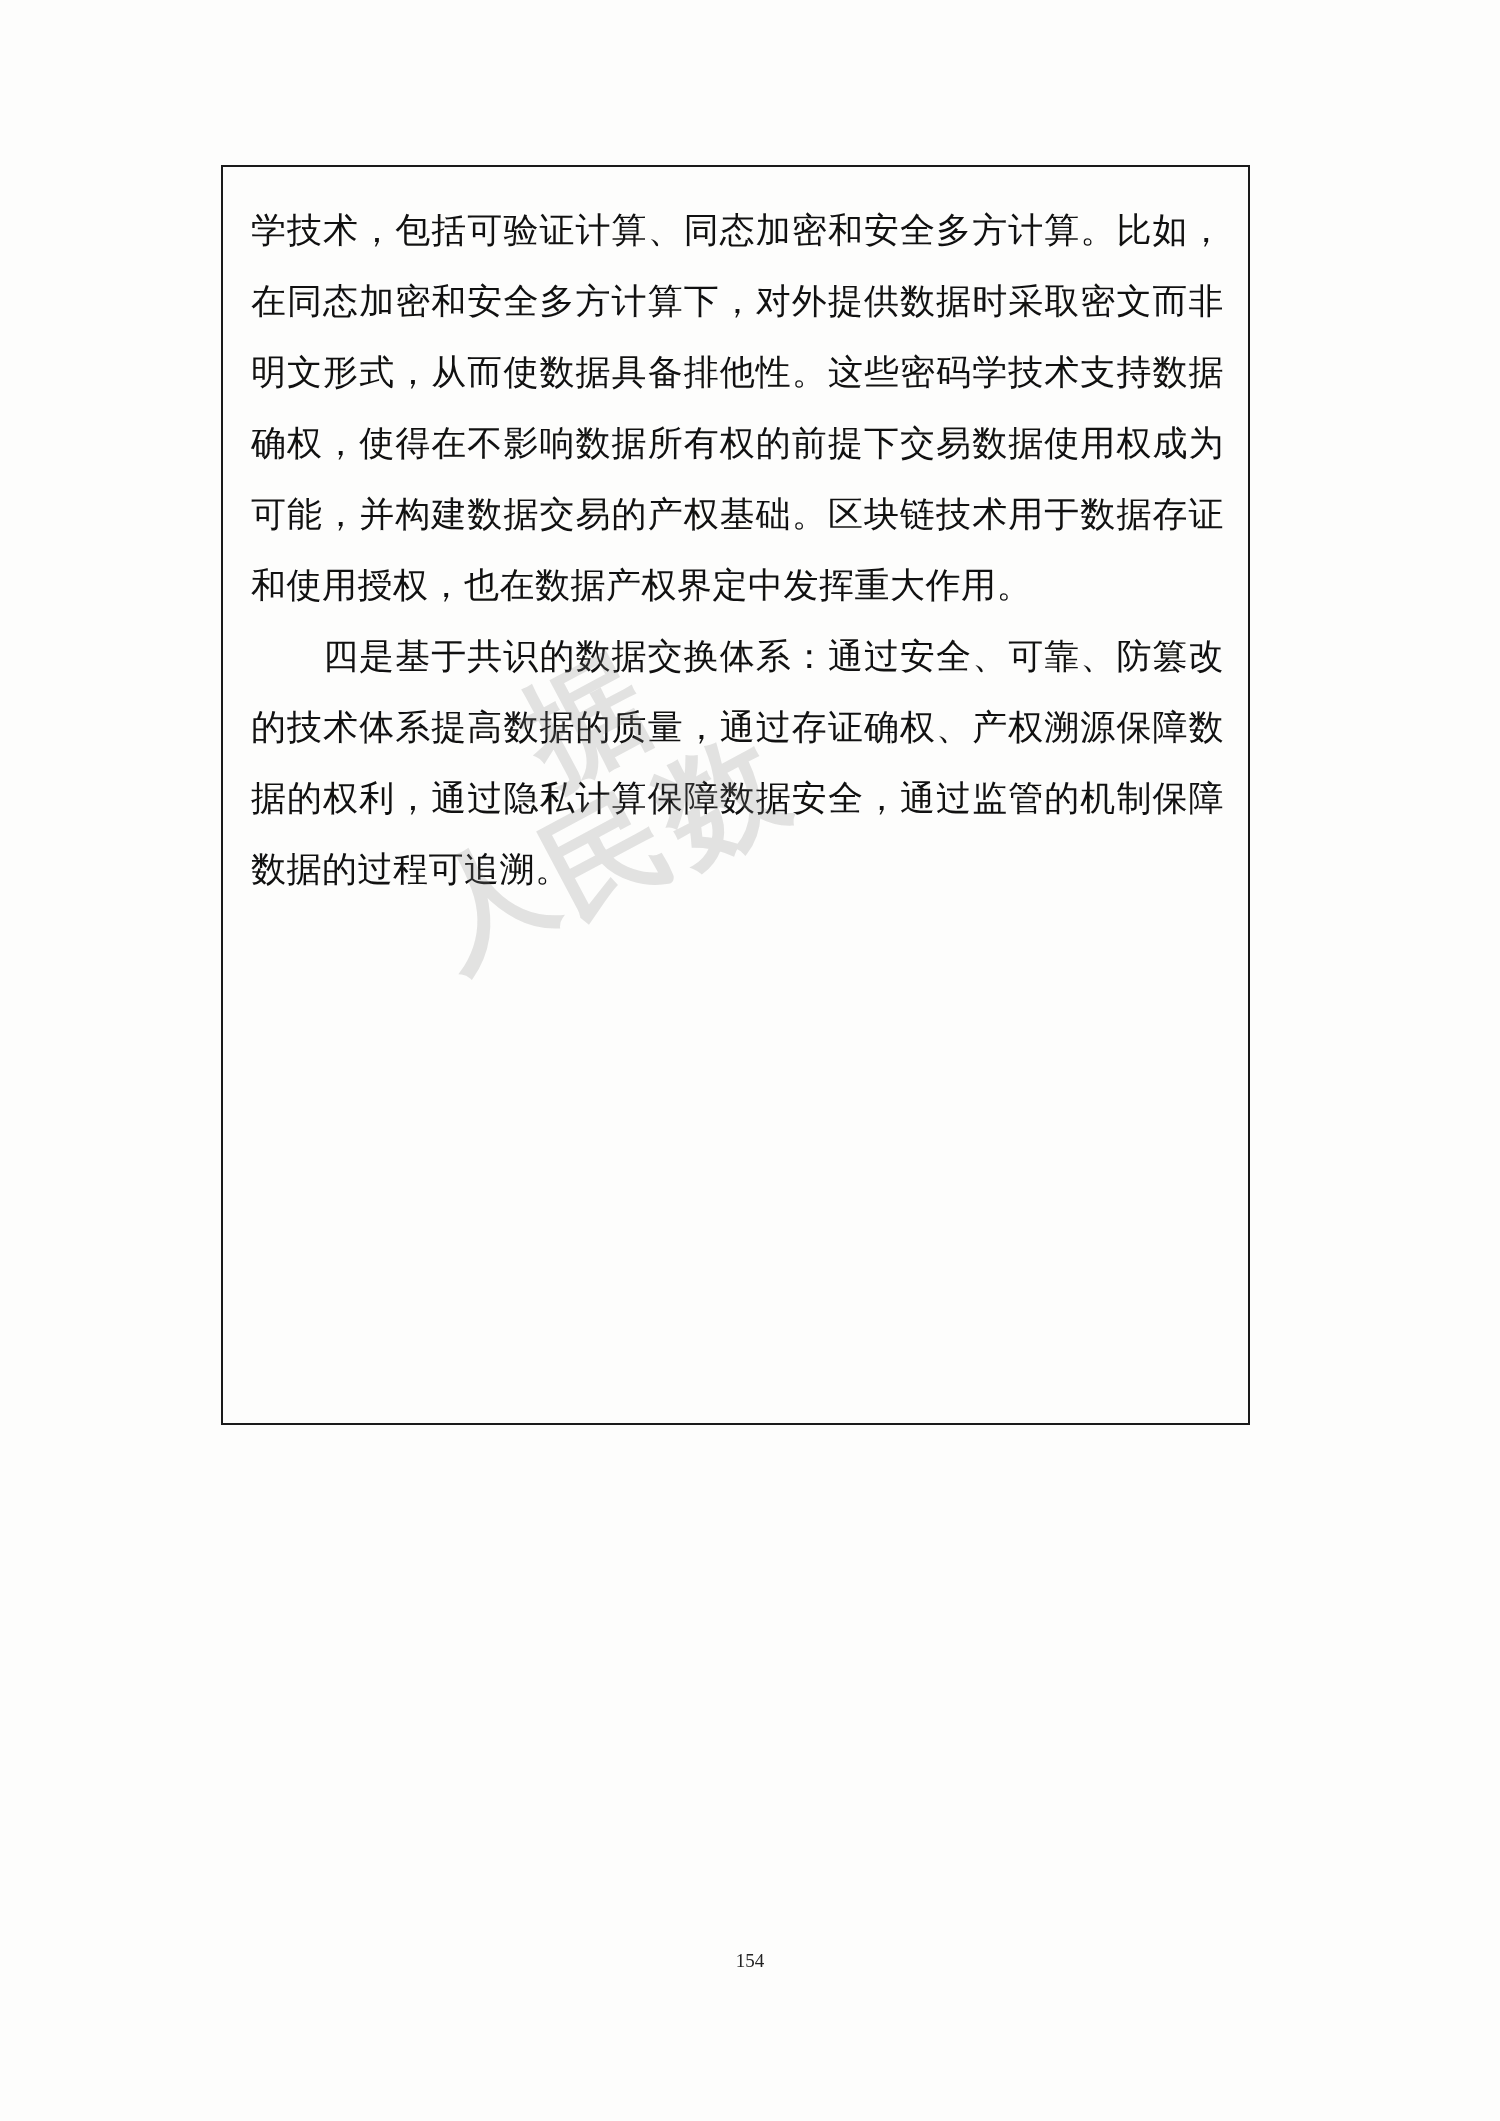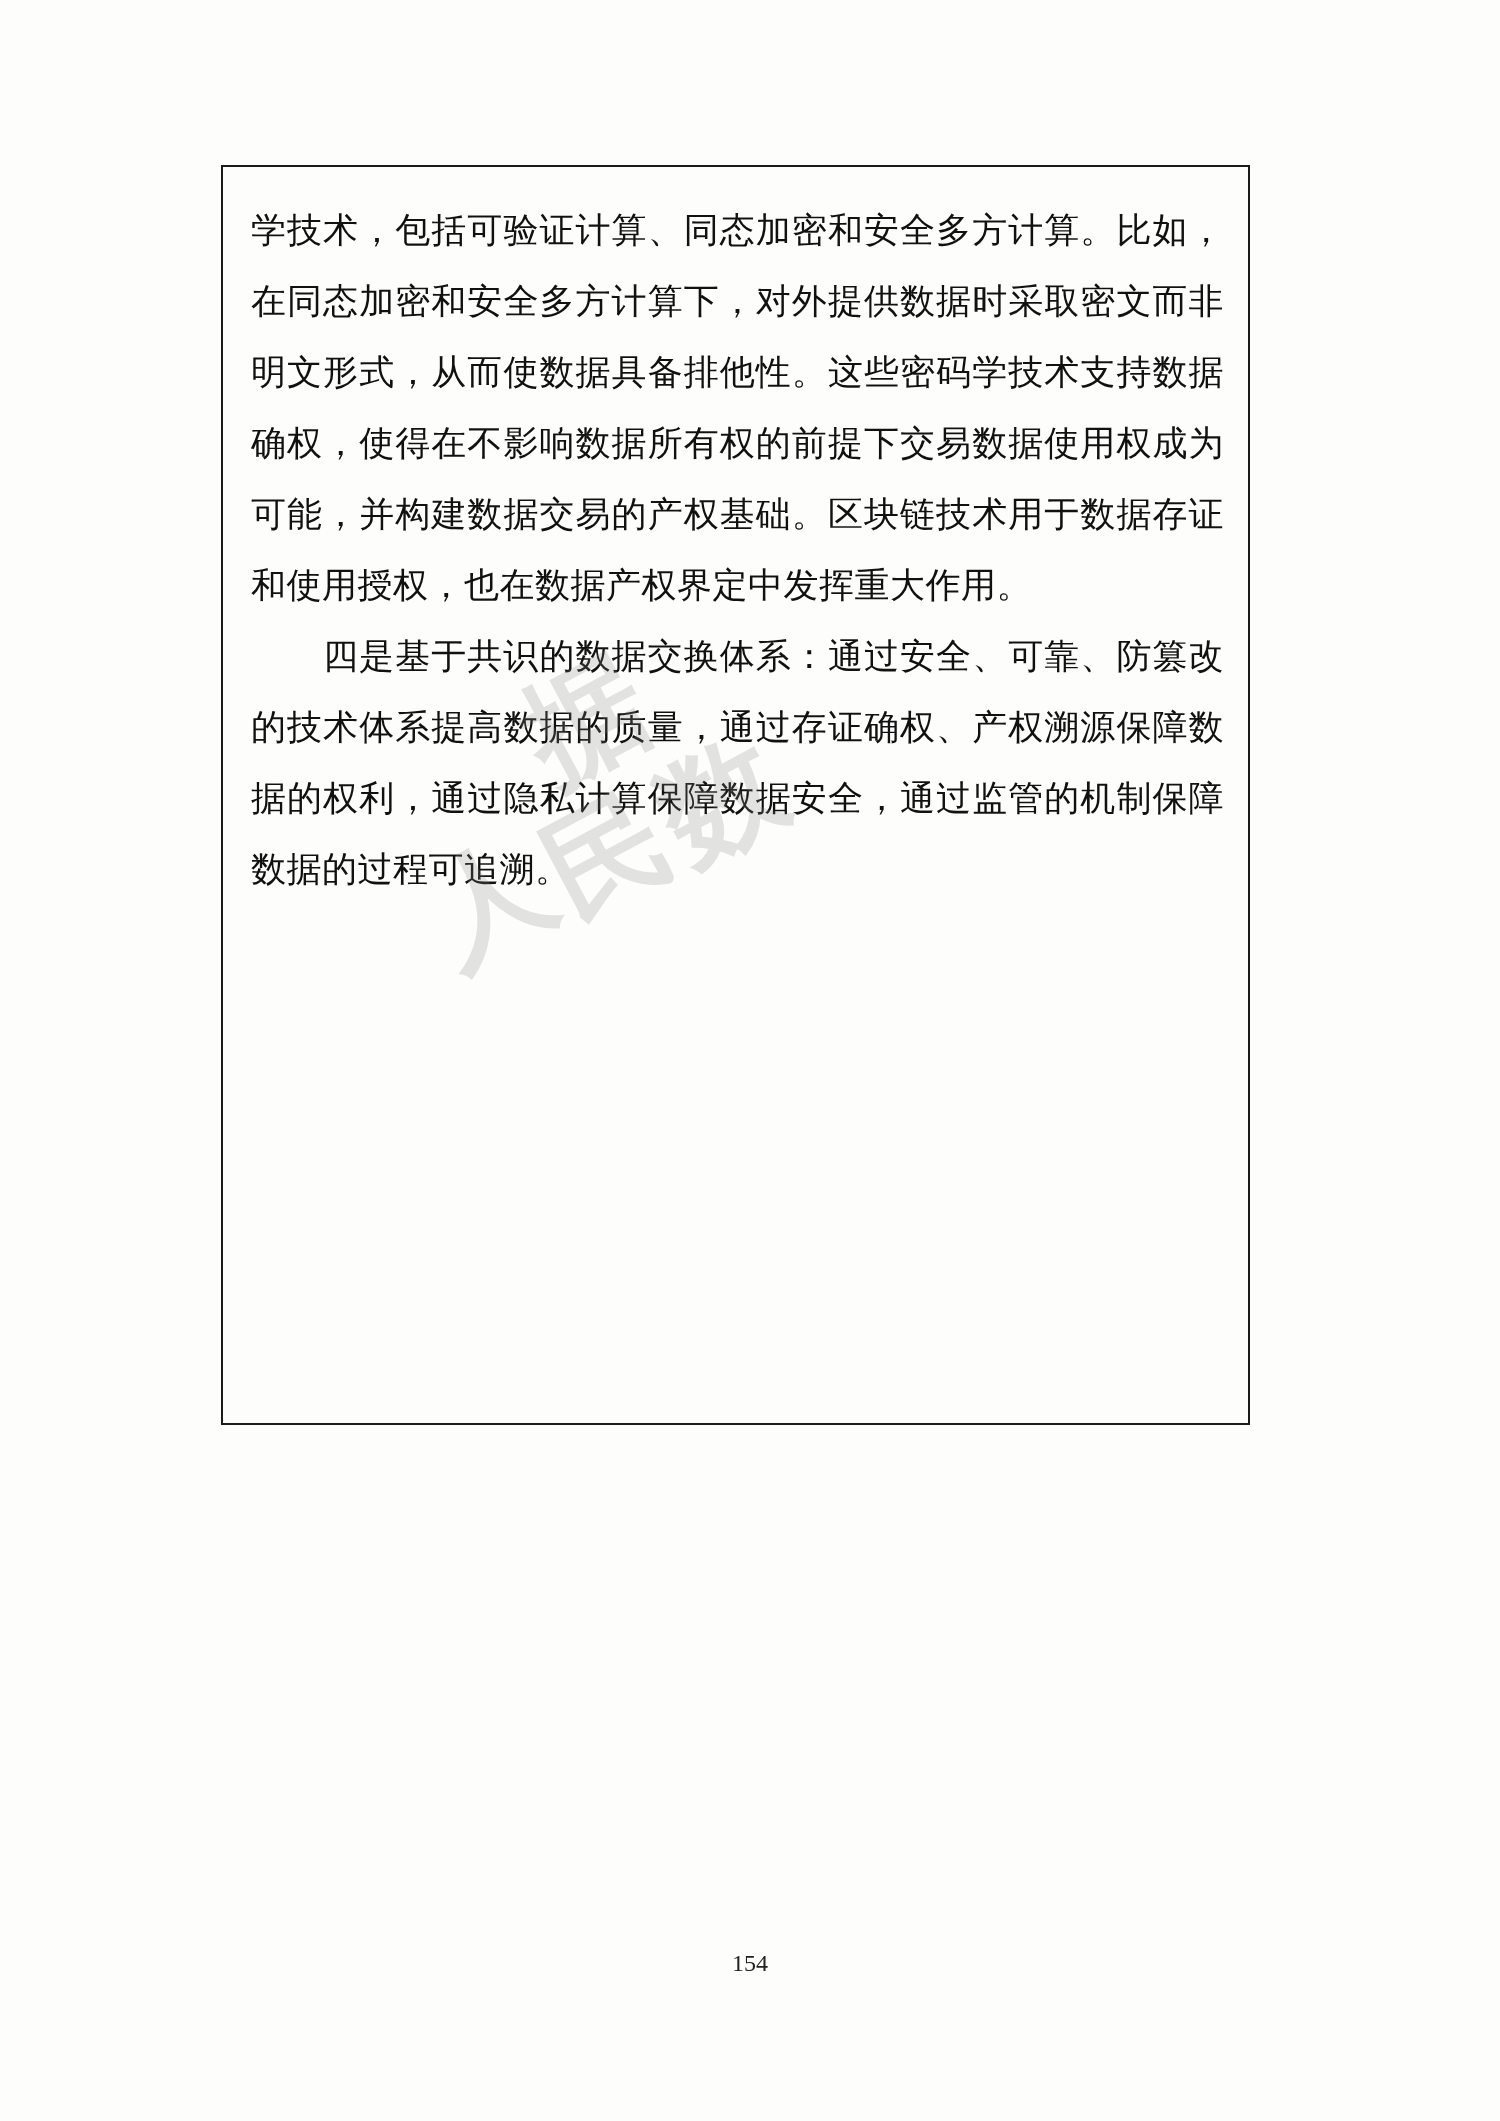--- a/index.html
+++ b/index.html
@@ -75,21 +75,21 @@
   .wm2 { left: 118px; top: 145px; transform: rotate(-28deg); }
   .wm3 { left: 232px; top: 90px;  transform: rotate(-28deg); }
   .wm4 { left: 96px;  top: 10px;  transform: rotate(-28deg); font-size: 116px; }
   .page-number {
     position: absolute;
     left: 0;
     top: 1950px;
     width: 1500px;
     text-align: center;
     font-family: "Liberation Serif", serif;
-    font-size: 24px;
+    font-size: 19px;
     color: #222222;
   }
 </style>
 </head>
 <body>
 
 <div class="page">
 
   <div class="content-box">
     <div class="text-body">

